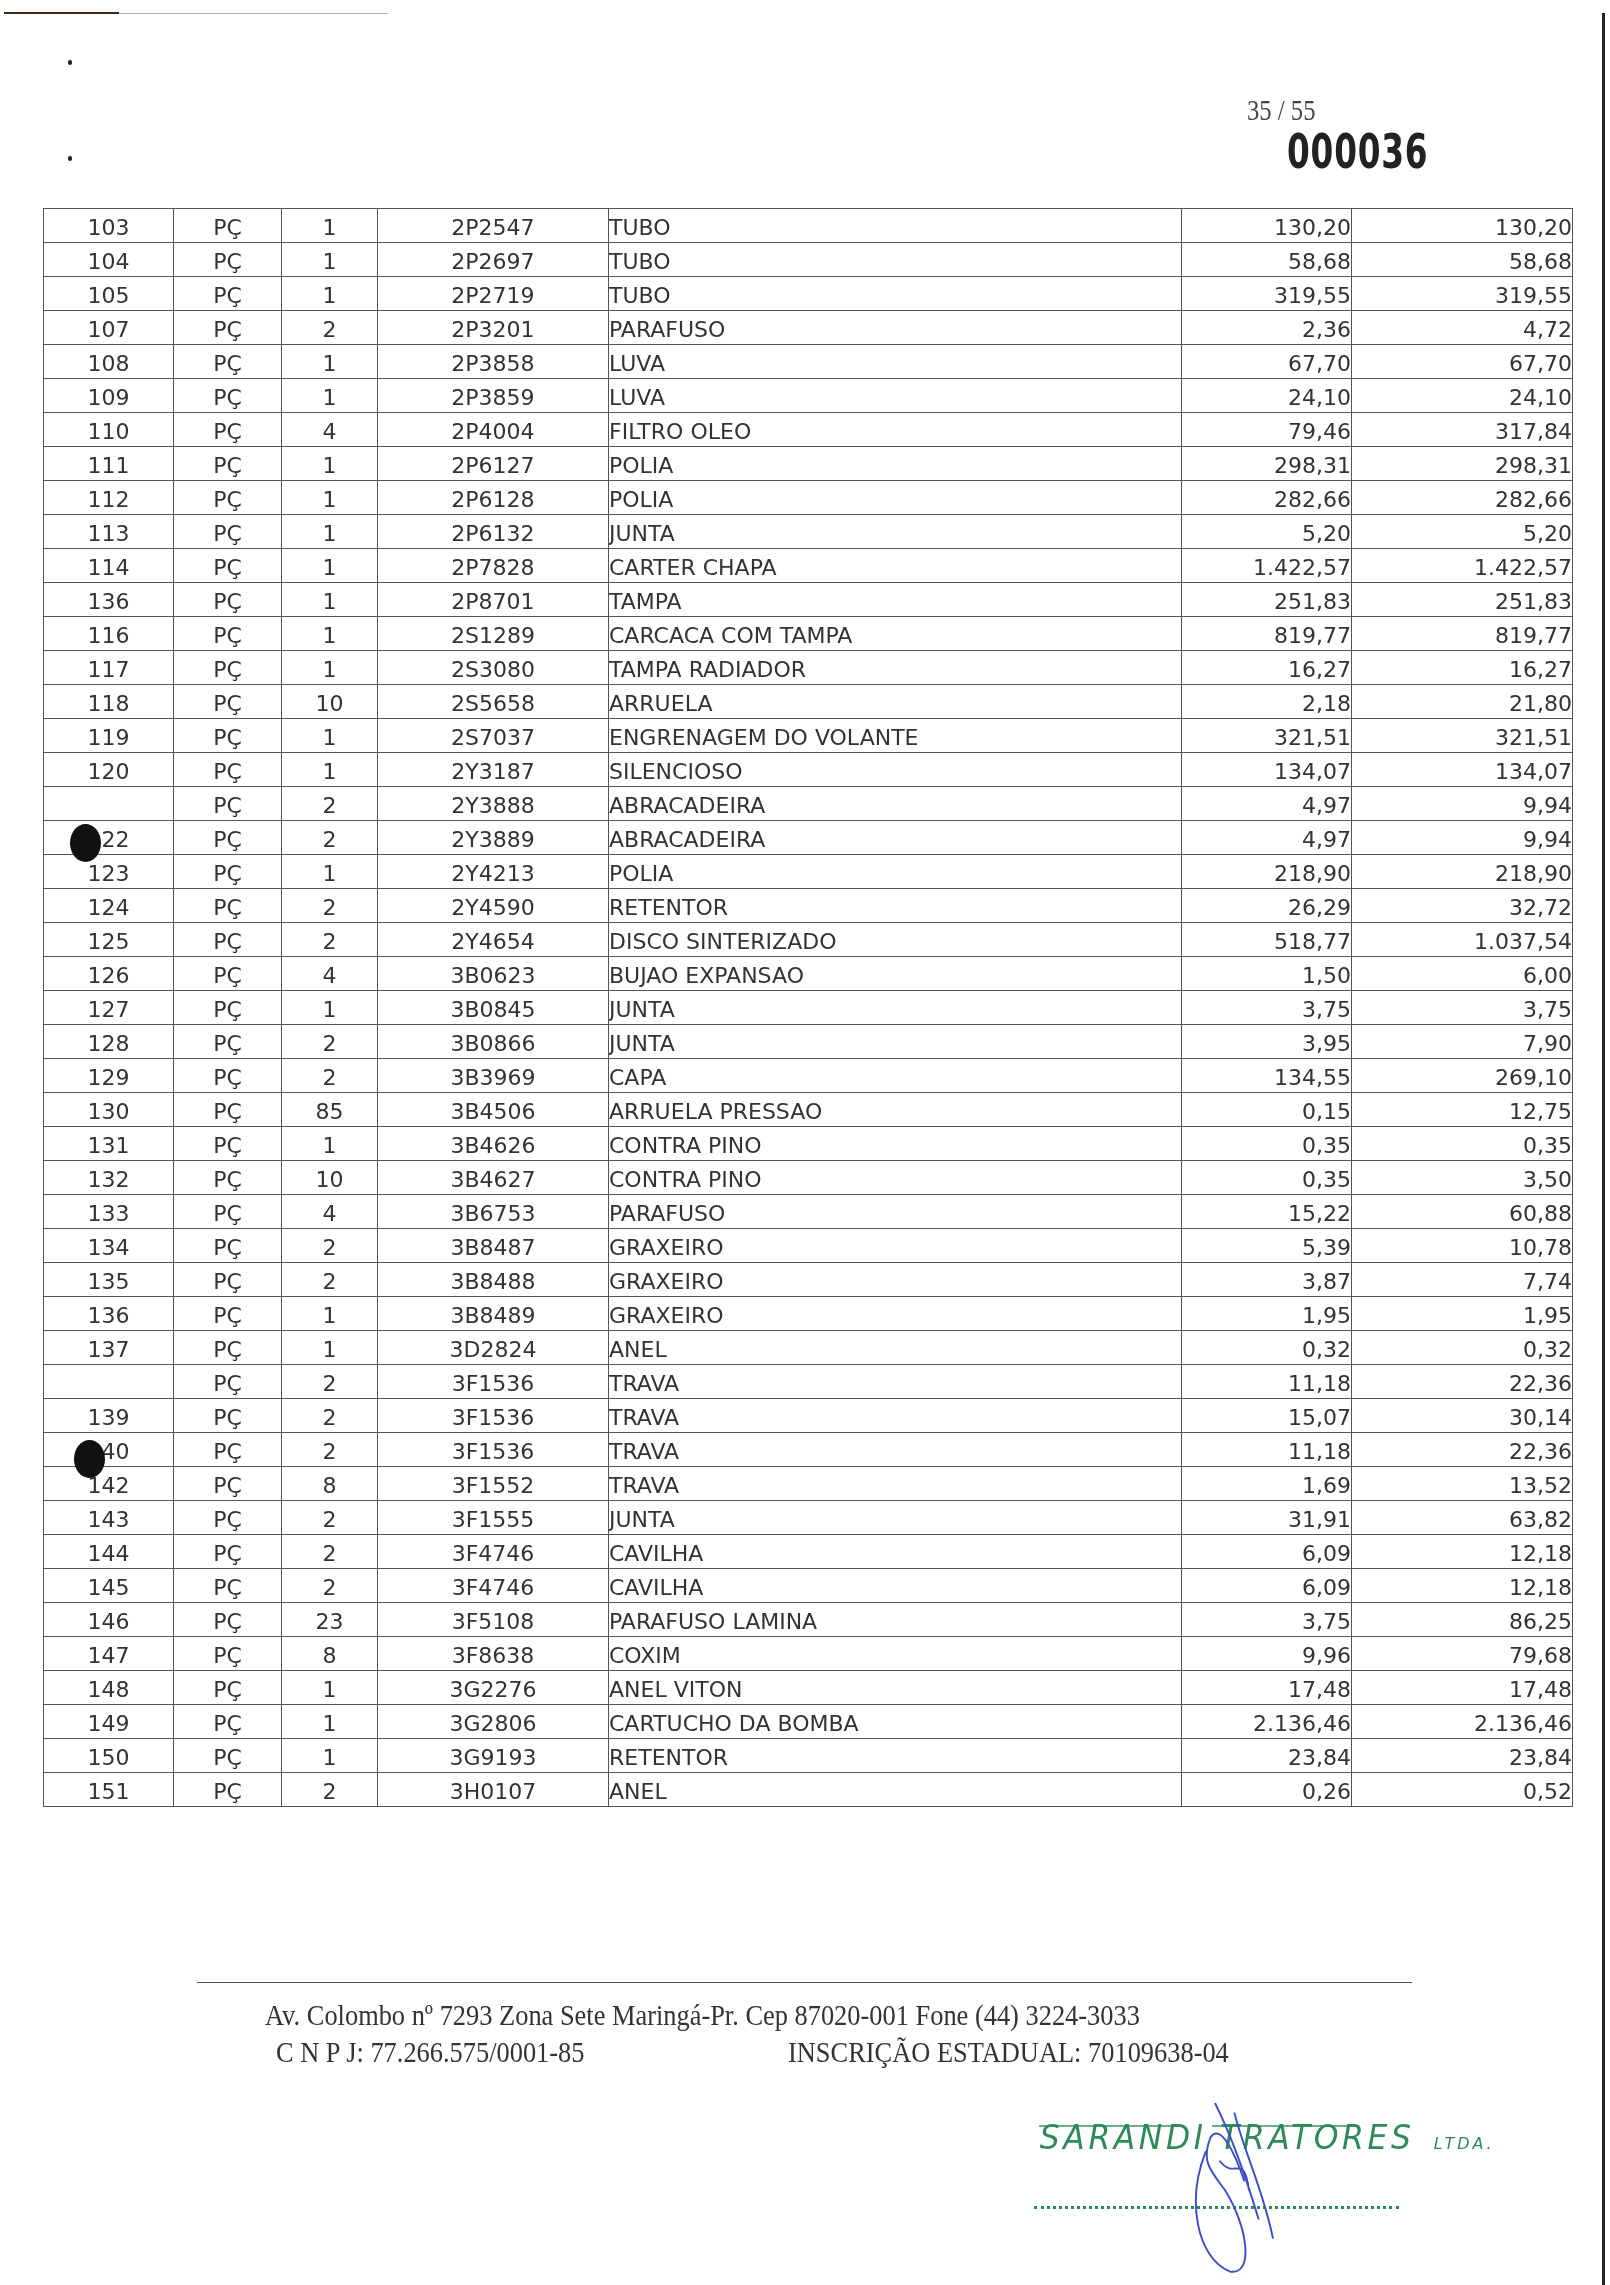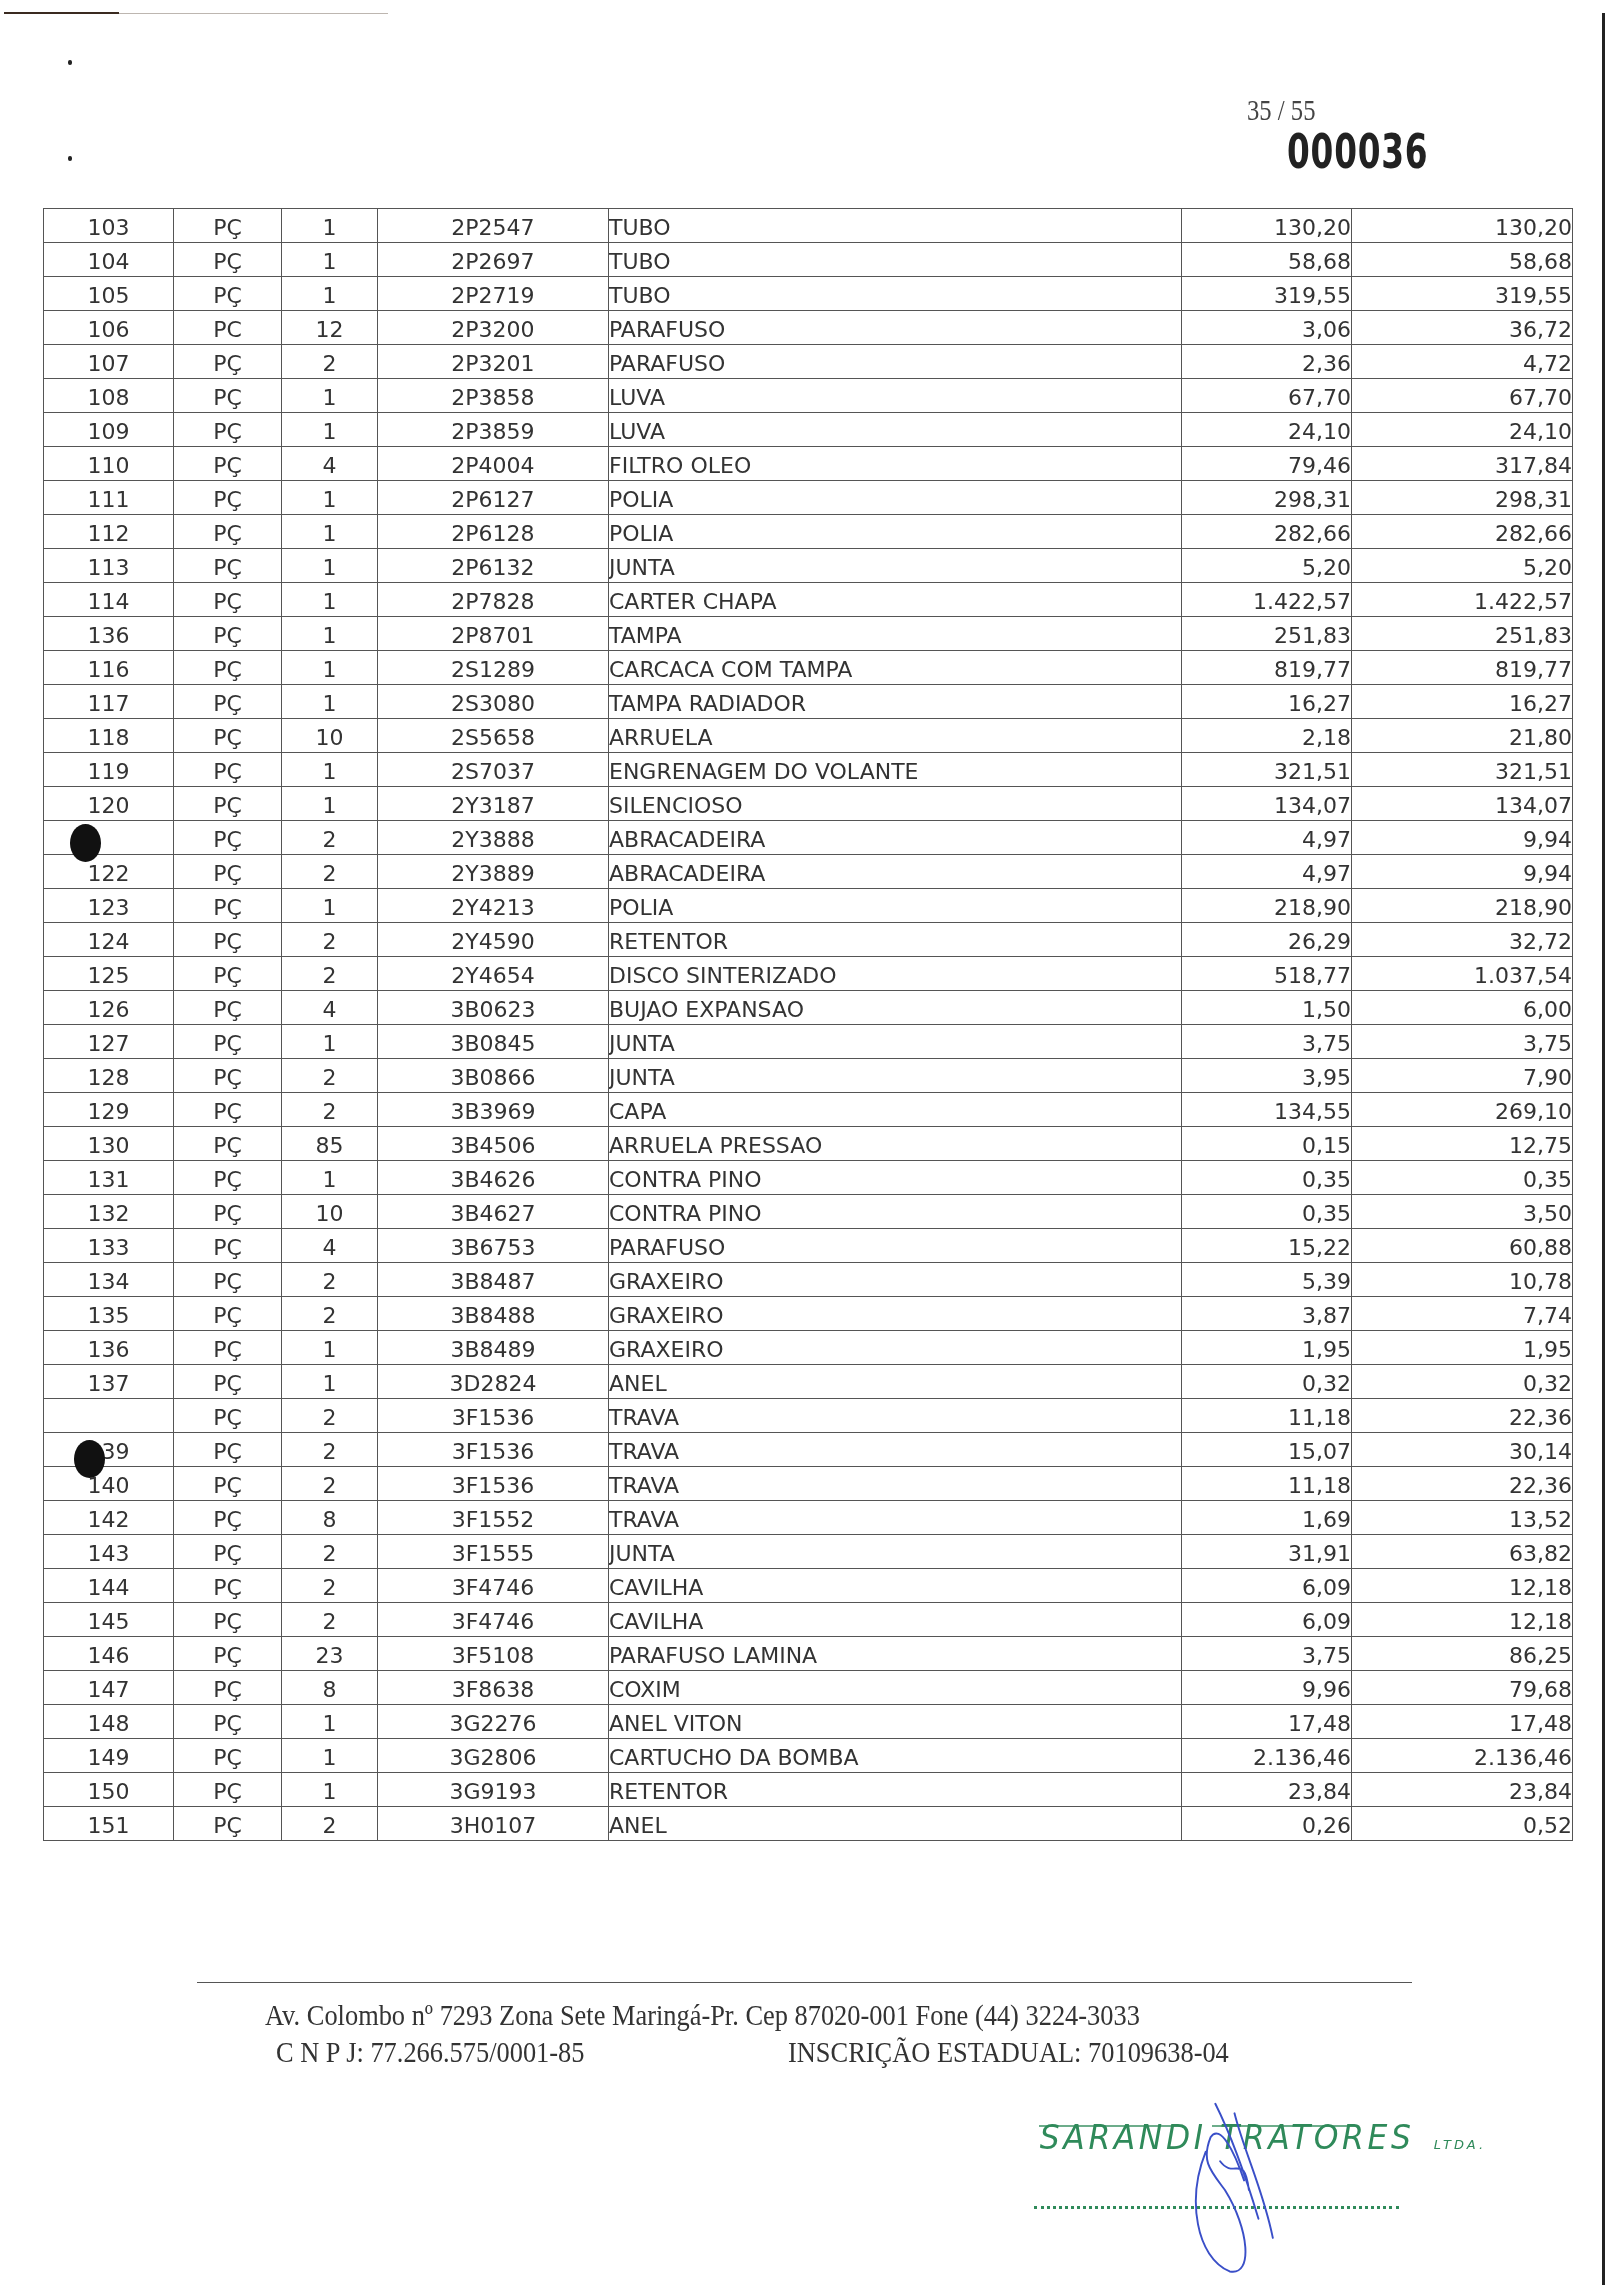--- a/index.html
+++ b/index.html
@@ -24,21 +24,21 @@
   .redact { position: absolute; background: #111; border-radius: 50%; }
 
   .footer-rule { position: absolute; left: 197px; top: 1982px; width: 1215px; height: 1.4px; background: #555; }
   .footer-line { position: absolute; font-family: "Liberation Serif", serif; font-size: 30px; color: #333; white-space: nowrap; transform: scaleX(0.88); transform-origin: left top; }
   .footer-line1 { left: 265px; top: 1998px; }
   .footer-line2 { left: 276px; top: 2035px; }
   .footer-ie { left: 788px; top: 2035px; }
 
   .stamp { position: absolute; left: 1030px; top: 2118px; color: #2f8a5a; font-family: "DejaVu Sans", sans-serif; font-style: italic; white-space: nowrap; }
   .stamp-name { font-size: 33px; letter-spacing: 3.8px; transform: scaleX(0.95); display: inline-block; }
-  .stamp-ltda { font-size: 13px; letter-spacing: 2.9px; margin-left: 9.6px; }
+  .stamp-ltda { font-size: 16px; letter-spacing: 2.9px; margin-left: 9.6px; }
   .stamp-overline { position: absolute; height: 1.9px; background: #2f8a5a; opacity: .7; }
   .stamp-dots { position: absolute; left: 1034px; top: 2206px; width: 365px; border-top: 3.8px dotted #2f8a5a; }
   .signature { position: absolute; left: 1177px; top: 2094px; width: 115px; height: 192px; }
 </style>
 </head>
 <body>
 
 <div class="scan-edge-top"></div>
 <div class="scan-edge-top2"></div>
 <div class="scan-edge-right"></div>
@@ -80,29 +80,20 @@
       <tr>
         <td class="c-item">105</td>
         <td class="c-unit">PÇ</td>
         <td class="c-qty">1</td>
         <td class="c-code">2P2719</td>
         <td class="c-desc">TUBO</td>
         <td class="c-price">319,55</td>
         <td class="c-total">319,55</td>
       </tr>
       <tr>
-        <td class="c-item">106</td>
-        <td class="c-unit">PC</td>
-        <td class="c-qty">12</td>
-        <td class="c-code">2P3200</td>
-        <td class="c-desc">PARAFUSO</td>
-        <td class="c-price">3,06</td>
-        <td class="c-total">36,72</td>
-      </tr>
-      <tr>
         <td class="c-item">107</td>
         <td class="c-unit">PÇ</td>
         <td class="c-qty">2</td>
         <td class="c-code">2P3201</td>
         <td class="c-desc">PARAFUSO</td>
         <td class="c-price">2,36</td>
         <td class="c-total">4,72</td>
       </tr>
       <tr>
         <td class="c-item">108</td>

